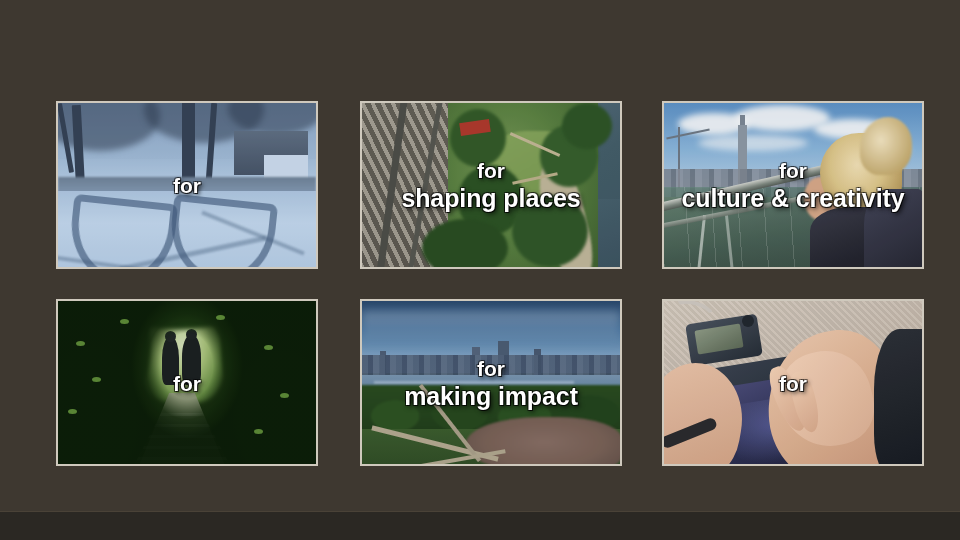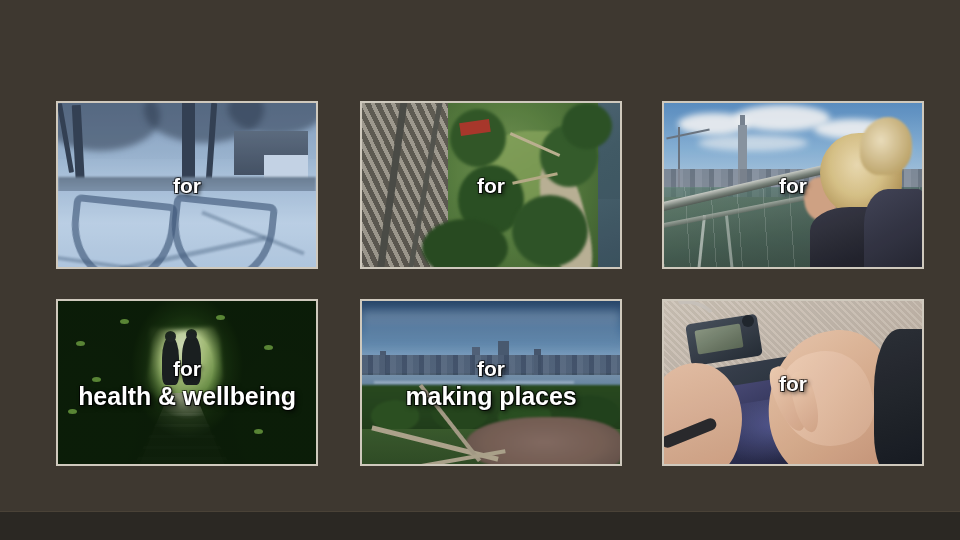--- a/index.html
+++ b/index.html
@@ -360,20 +360,21 @@
       <div class="tree tg4"></div>
       <div class="tree tg5"></div>
       <div class="tree tg6"></div>
       <div class="redroof"></div>
       <div class="path"></div>
       <div class="path2"></div>
       <div class="tint"></div>
     </div>
     <div class="caption">
       <span class="cap-for">for</span>
+      <span class="cap-main">shaping places</span>
     </div>
   </div>
 
   <div class="card r1 c3">
     <div class="photo p3">
       <div class="sky"></div>
       <div class="cl cl1"></div>
       <div class="cl cl2"></div>
       <div class="cl cl3"></div>
       <div class="cl cl4"></div>
@@ -391,20 +392,21 @@
       <div class="railing2"></div>
       <div class="face"></div>
       <div class="hair"></div>
       <div class="hair2"></div>
       <div class="coat"></div>
       <div class="coat2"></div>
       <div class="tint"></div>
     </div>
     <div class="caption">
       <span class="cap-for">for</span>
+      <span class="cap-main">culture &amp; creativity</span>
     </div>
   </div>
 
   <div class="card r2 c1">
     <div class="photo p4">
       <div class="lightend"></div>
       <div class="path"></div>
       <div class="steps"></div>
       <div class="figA fig"></div>
       <div class="figB fig"></div>
@@ -421,21 +423,20 @@
       <div class="leaf" style="left:10px;  top:108px;"></div>
       <div class="leaf" style="left:206px; top:44px;"></div>
       <div class="leaf" style="left:222px; top:92px;"></div>
       <div class="leaf" style="left:196px; top:128px;"></div>
       <div class="leaf" style="left:62px;  top:18px;"></div>
       <div class="leaf" style="left:158px; top:14px;"></div>
       <div class="tint"></div>
     </div>
     <div class="caption">
       <span class="cap-for">for</span>
-      <span class="cap-main">health &amp; wellbeing</span>
     </div>
   </div>
 
   <div class="card r2 c2">
     <div class="photo p5">
       <div class="sky"></div>
       <div class="cloudband"></div>
       <div class="tall4"></div>
       <div class="tall2"></div>
       <div class="tall1"></div>
@@ -446,21 +447,21 @@
       <div class="trees"></div>
       <div class="lawn"></div>
       <div class="dirt"></div>
       <div class="pathA"></div>
       <div class="pathB"></div>
       <div class="pathC"></div>
       <div class="tint"></div>
     </div>
     <div class="caption">
       <span class="cap-for">for</span>
-      <span class="cap-main">making places</span>
+      <span class="cap-main">making impact</span>
     </div>
   </div>
 
   <div class="card r2 c3">
     <div class="photo p6">
       <div class="carpet"></div>
       <div class="cable"></div>
       <div class="device"></div>
       <div class="screen"></div>
       <div class="screenglow"></div>

